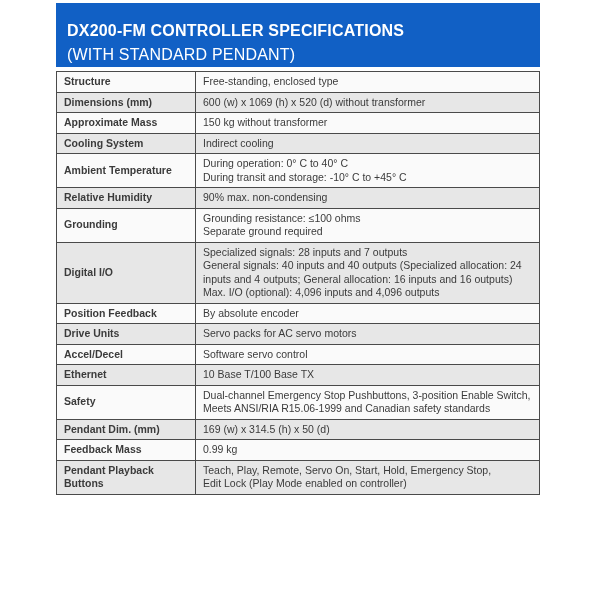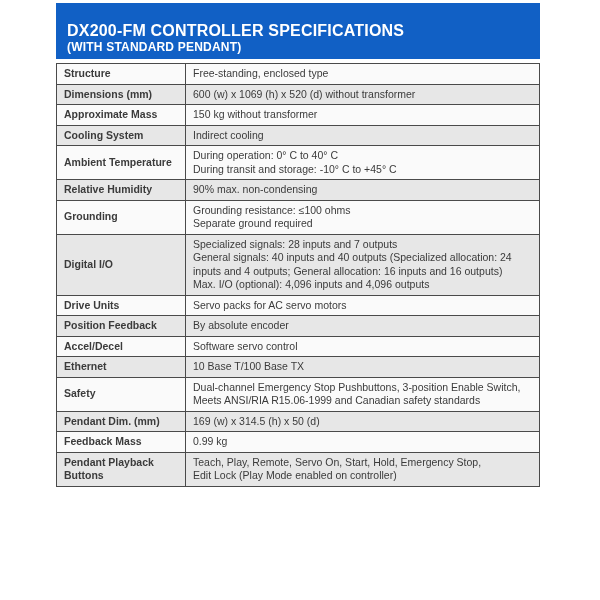--- a/index.html
+++ b/index.html
@@ -21,42 +21,42 @@
     padding: 19px 11px 6px 11px;
     margin-bottom: 4px;
   }
   .title {
     font-size: 16px;
     font-weight: bold;
     line-height: 18px;
     letter-spacing: 0.2px;
   }
   .subtitle {
-    font-size: 12px;
-    font-weight: bold;
+    font-size: 16px;
+    font-weight: normal;
     line-height: 12px;
-    margin-top: 1px;
+    margin-top: 9px;
     letter-spacing: 0.2px;
   }
   table.spec-table {
     border-collapse: collapse;
     width: 100%;
     border: 1.5px solid var(--border, #4a4a4a);
     table-layout: fixed;
   }
   td {
     border: 1px solid var(--border, #4a4a4a);
     font-size: 10.5px;
     line-height: 13.5px;
     padding: 3px 7px;
     color: var(--text, #3b3b3b);
     vertical-align: middle;
   }
   td.label-cell {
-    width: 129px;
+    width: 139px;
     font-weight: bold;
   }
   tr:nth-child(odd) td { background: var(--row_bg, #fafafa); }
   tr:nth-child(even) td { background: var(--row_alt_bg, #e7e7e7); }
 </style>
 </head>
 <body>
 
 <div class="page">
   <div class="header">
@@ -128,32 +128,32 @@
             <div>Digital I/O</div>
           </td>
     <td class="value-cell">
             <div>Specialized signals: 28 inputs and 7 outputs</div>
             <div>General signals: 40 inputs and 40 outputs (Specialized allocation: 24 inputs and 4 outputs; General allocation: 16 inputs and 16 outputs)</div>
             <div>Max. I/O (optional): 4,096 inputs and 4,096 outputs</div>
           </td>
   </tr>
         <tr>
     <td class="label-cell">
+            <div>Position Feedback</div>
+          </td>
+    <td class="value-cell">
+            <div>By absolute encoder</div>
+          </td>
+  </tr>
+        <tr>
+    <td class="label-cell">
             <div>Drive Units</div>
           </td>
     <td class="value-cell">
             <div>Servo packs for AC servo motors</div>
-          </td>
-  </tr>
-        <tr>
-    <td class="label-cell">
-            <div>Position Feedback</div>
-          </td>
-    <td class="value-cell">
-            <div>By absolute encoder</div>
           </td>
   </tr>
         <tr>
     <td class="label-cell">
             <div>Accel/Decel</div>
           </td>
     <td class="value-cell">
             <div>Software servo control</div>
           </td>
   </tr>

